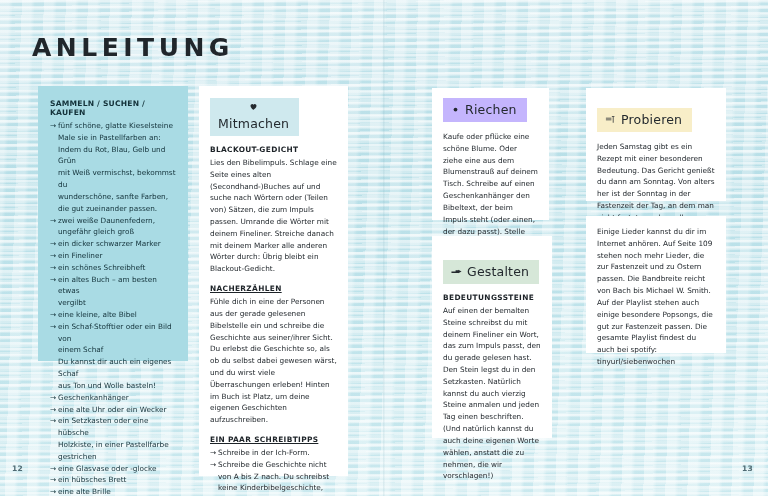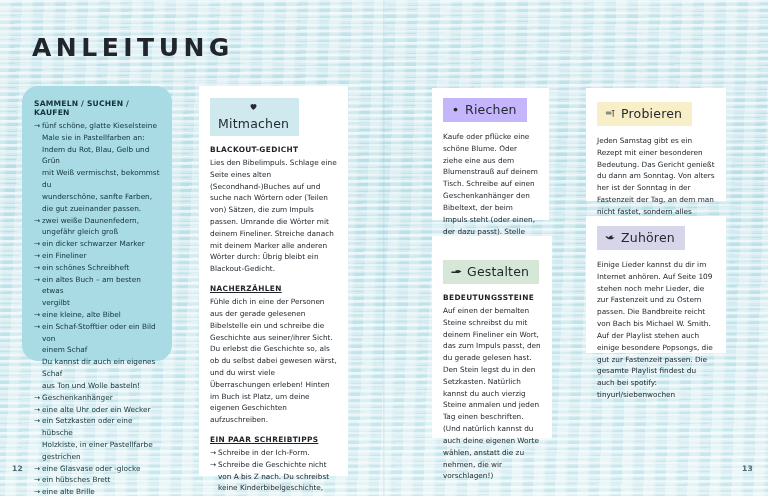--- a/index.html
+++ b/index.html
@@ -41,29 +41,29 @@
 
   .title{
     position:absolute;left:32px;top:33px;
     font-size:25px;letter-spacing:4.5px;font-weight:700;
     color:#20262b;font-family:"DejaVu Sans","Liberation Sans",sans-serif;
   }
 
   
   .panel{position:absolute;box-sizing:border-box;}
   .panel-materials{
-    left:22px;top:86px;width:150px;height:275px;
-    background:#a9dbe4;padding:13px 12px 10px 12px;border-radius:16px;
+    left:38px;top:86px;width:150px;height:275px;
+    background:#a9dbe4;padding:13px 12px 10px 12px;
   }
   .panel-white{background:#ffffff;}
 
   .p-mitmachen{left:199px;top:86px;width:149px;height:390px;padding:10px 11px 10px 11px;}
   .p-riechen{left:432px;top:88px;width:117px;height:132px;padding:10px 11px 10px 11px;}
   .p-gestalten{left:432px;top:236px;width:120px;height:202px;padding:24px 11px 10px 11px;}
-  .p-probieren{left:586px;top:88px;width:140px;height:113px;padding:14px 11px 10px 11px;}
+  .p-probieren{left:586px;top:88px;width:140px;height:113px;padding:20px 11px 10px 11px;}
   .p-zuhoeren{left:586px;top:216px;width:140px;height:137px;padding:10px 11px 10px 11px;}
 
   
   .badge{
     display:inline-flex;align-items:center;gap:5px;
     padding:4px 10px 5px 8px;margin:0 0 9px 0;
     font-size:12.5px;color:#23292e;letter-spacing:.2px;
   }
   .badge .ic{display:inline-flex;align-items:center;justify-content:center;}
   .b-mit{background:#cfe9ee;flex-direction:column;}
@@ -247,26 +247,18 @@
         <svg width="11" height="9" viewBox="0 0 24 18">
             <path d="M2 5h12v1.6H2zM2 9h12v1.6H2zM17 2h1.6v14H17zM15 2h5.5v1.4H15z" fill="#23292e"></path>
           </svg>
       </span>
       <span>Probieren</span>
     </div>
     <p class="body">Jeden Samstag gibt es ein Rezept mit einer besonderen Bedeutung. Das Gericht genießt du dann am Sonntag. Von alters her ist der Sonntag in der Fastenzeit der Tag, an dem man nicht fastet, sondern alles genießt, was Gott gibt.</p>
   </div>
 
   <div class="panel panel-white p-zuhoeren">
-    <div class="badge b-zuh">
-      <span class="ic">
-        <svg width="11" height="9" viewBox="0 0 24 18">
-            <path d="M1 6c3 0 5 1 7 3 2-3 5-5 9-5-1 2-1 3-2 4 2 1 4 1 6 0-2 3-5 5-9 5-5 0-9-3-11-7z" fill="#23292e"></path>
-          </svg>
-      </span>
-      <span>Zuhören</span>
-    </div>
     <p class="body">Einige Lieder kannst du dir im Internet anhören. Auf Seite 109 stehen noch mehr Lieder, die zur Fastenzeit und zu Ostern passen. Die Bandbreite reicht von Bach bis Michael W. Smith. Auf der Playlist stehen auch einige besondere Popsongs, die gut zur Fastenzeit passen. Die gesamte Playlist findest du auch bei spotify: tinyurl/siebenwochen</p>
   </div>
 
   <div class="pageno pg-left">12</div>
   <div class="pageno pg-right">13</div>
 </div>
 
 </body></html>

